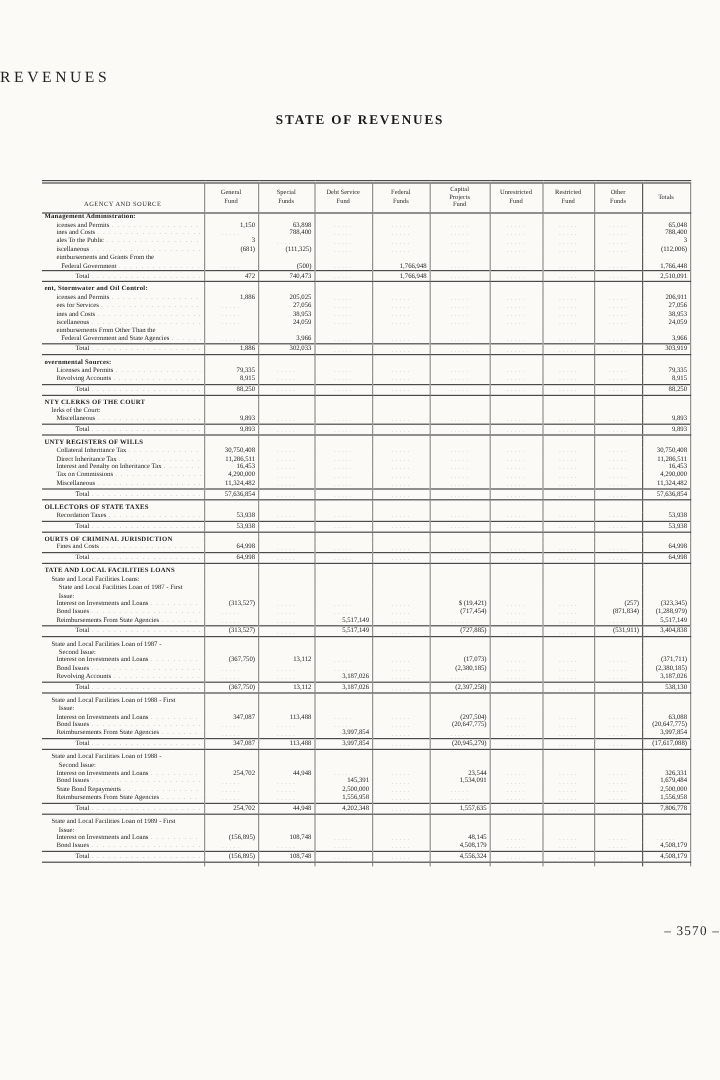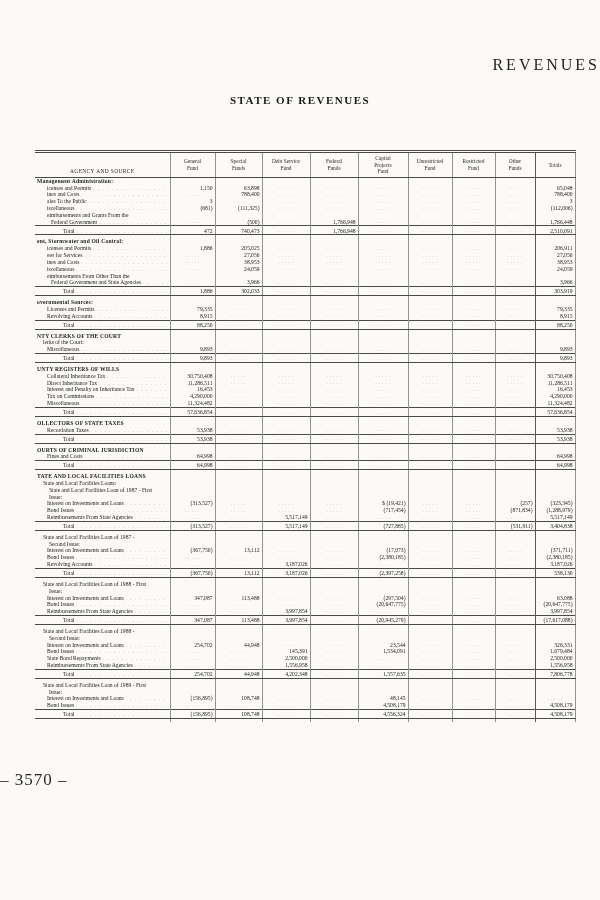--- a/index.html
+++ b/index.html
@@ -7,21 +7,21 @@
     width:600px;height:900px;
     background:#fbfaf6;
     font-family:"Liberation Serif","DejaVu Serif",serif;
     color:#1e1e1e;
     position:relative;
     overflow:hidden;
   }
   .sheet{position:absolute;inset:0;}
   .title{
     position:absolute;top:56px;left:0;right:0;
-    text-align:right;font-size:16px;letter-spacing:3px;
+    text-align:left;font-size:13px;letter-spacing:3px;
     font-weight:normal;color:#222;margin:0;
   }
   .subtitle{
     position:absolute;top:94px;left:0;right:0;
     text-align:center;font-size:11px;letter-spacing:1.5px;
     font-weight:bold;color:#1a1a1a;margin:0;
   }
   table.rev{
     position:absolute;left:35px;top:150px;width:540px;
     border-collapse:collapse;table-layout:fixed;
@@ -42,21 +42,21 @@
   td.n{text-align:right;white-space:nowrap;font-size:5.6px;}
   td.n .dots{display:block;text-align:center;color:#9a9792;font-size:4.2px;letter-spacing:.6px;line-height:1.5;}
   .lblwrap{display:flex;align-items:baseline;overflow:hidden;}
   .lblwrap .txt{white-space:nowrap;}
   .lead{flex:1;overflow:hidden;white-space:nowrap;color:#8c8a85;font-size:4.6px;letter-spacing:1.2px;padding-left:2px;}
   tr.totalrow td{border-top:1px solid #4a4a4a;border-bottom:1px solid #4a4a4a;height:8px;}
   tr.spacer td{height:3px;}
   .seccaps{font-weight:bold;letter-spacing:.2px;}
   .pagenum{
     position:absolute;top:770px;left:0;right:0;
-    text-align:left;font-size:17px;color:#2a2a2a;letter-spacing:1px;
+    text-align:right;font-size:11px;color:#2a2a2a;letter-spacing:1px;
   }
 </style>
 </head>
 <body>
 
 <div class="sheet">
   <h1 class="title">REVENUES</h1>
   <h2 class="subtitle">STATE OF REVENUES</h2>
 
   <table class="rev">

